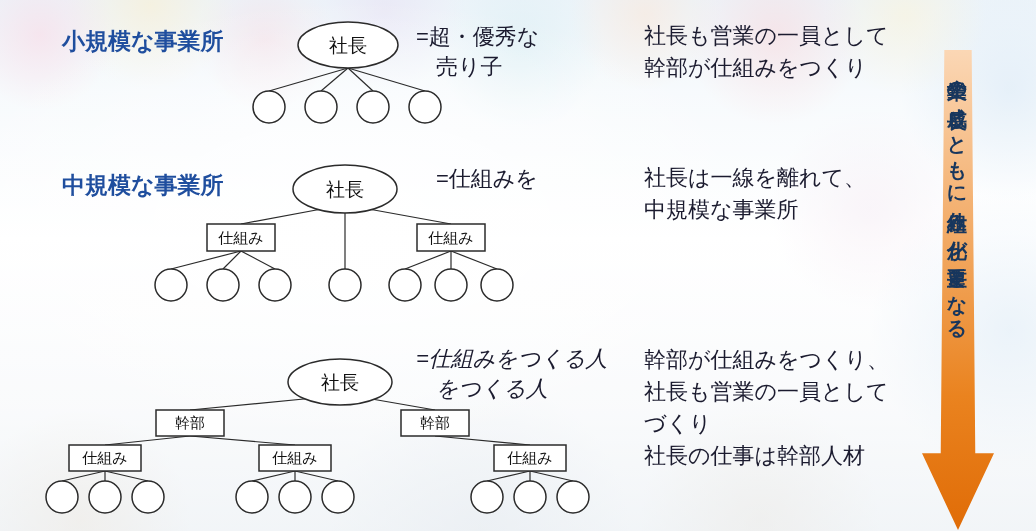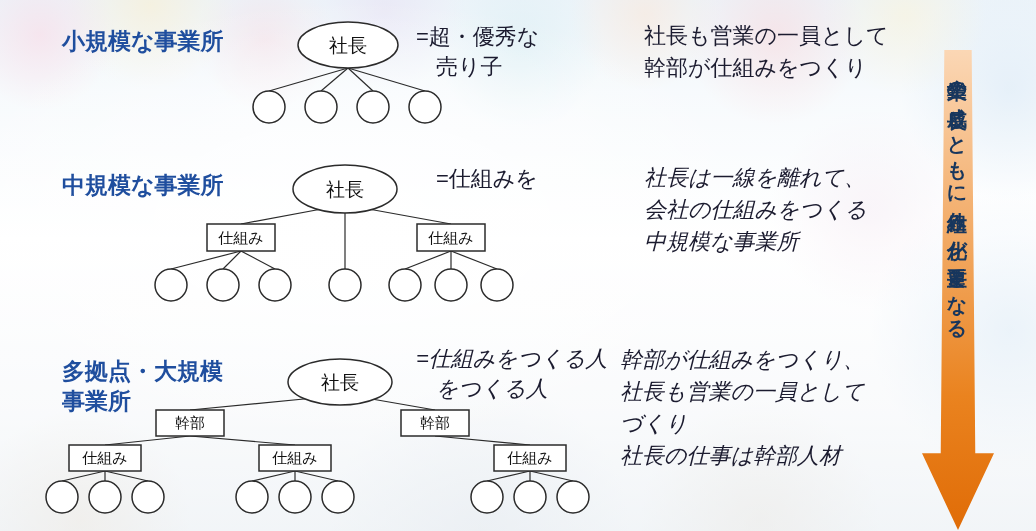--- a/index.html
+++ b/index.html
@@ -113,30 +113,25 @@
     </g>
     <text class="nl nl-lg" x="200" y="34">社長</text>
     <text class="nl nl-sm" x="96" y="81">仕組み</text>
     <text class="nl nl-sm" x="306" y="81">仕組み</text>
   </svg>
 
   <div class="abs equals" style="left:416px;top:164px;margin-left:20px;">
     <div>=仕組みを</div>
   </div>
 
-  <div class="abs desc" style="left:644px;top:162px;font-style:italic;">
+  <div class="abs desc" style="left:644px;top:162px;">
     <div>社長は一線を離れて、</div>
-    <div>会社の仕組みをつくる</div>
     <div>中規模な事業所</div>
   </div>
 
-  <h2 class="abs sec-title" style="left:62px;top:338px;">
-    <span style="display:block">多拠点・大規模</span>
-    <span style="display:block">事業所</span>
-  </h2>
 
   <svg class="abs" style="left:42px;top:352px;" width="620" height="165" viewBox="0 0 620 165">
     <g class="link">
       <line x1="272" y1="46" x2="148" y2="58"></line>
       <line x1="324" y1="46" x2="393" y2="58"></line>
       <line x1="148" y1="84" x2="63" y2="93"></line>
       <line x1="148" y1="84" x2="253" y2="93"></line>
       <line x1="393" y1="84" x2="488" y2="93"></line>
       <line x1="63" y1="119" x2="20" y2="129"></line>
       <line x1="63" y1="119" x2="63" y2="129"></line>
@@ -171,21 +166,21 @@
     <text class="nl nl-sm" x="63" y="111">仕組み</text>
     <text class="nl nl-sm" x="253" y="111">仕組み</text>
     <text class="nl nl-sm" x="488" y="111">仕組み</text>
   </svg>
 
   <div class="abs equals" style="left:416px;top:344px;font-style:italic;">
     <div>=仕組みをつくる人</div>
     <div class="indent">をつくる人</div>
   </div>
 
-  <div class="abs desc" style="left:620px;top:344px;font-style:italic;">
+  <div class="abs desc" style="left:644px;top:344px;">
     <div>幹部が仕組みをつくり、</div>
     <div>社長も営業の一員として</div>
     <div>づくり</div>
     <div>社長の仕事は幹部人材</div>
   </div>
 
   <div class="growth-arrow">
     <div class="arrow-shape"></div>
     <div class="arrow-text">企業の成長とともに仕組み化が重要となる</div>
   </div>

